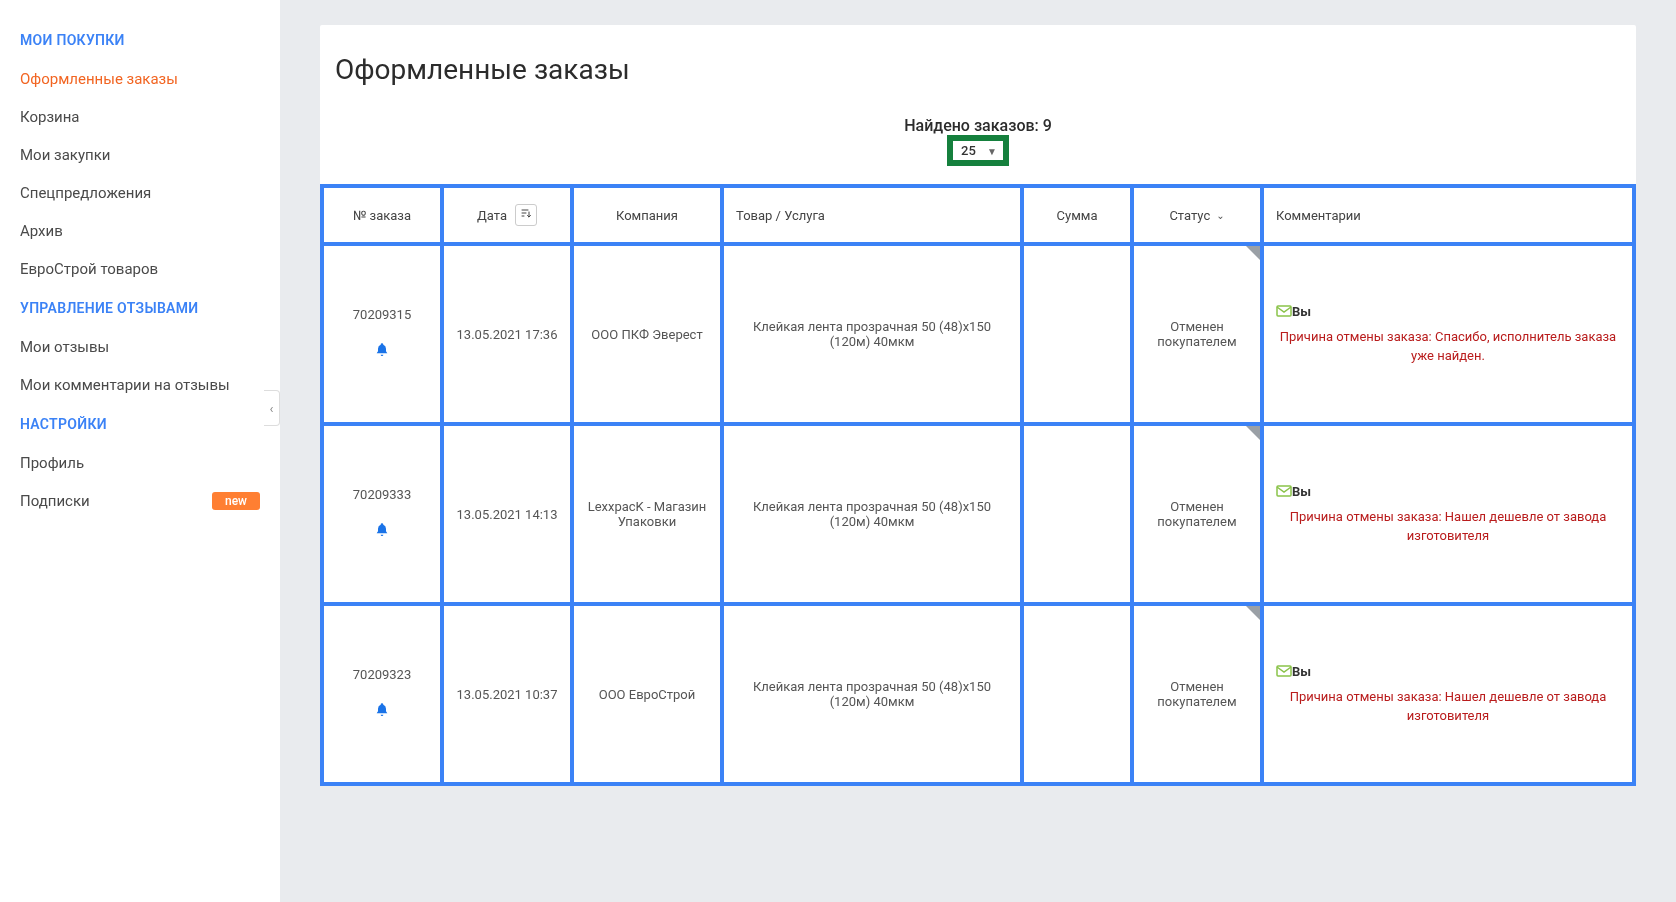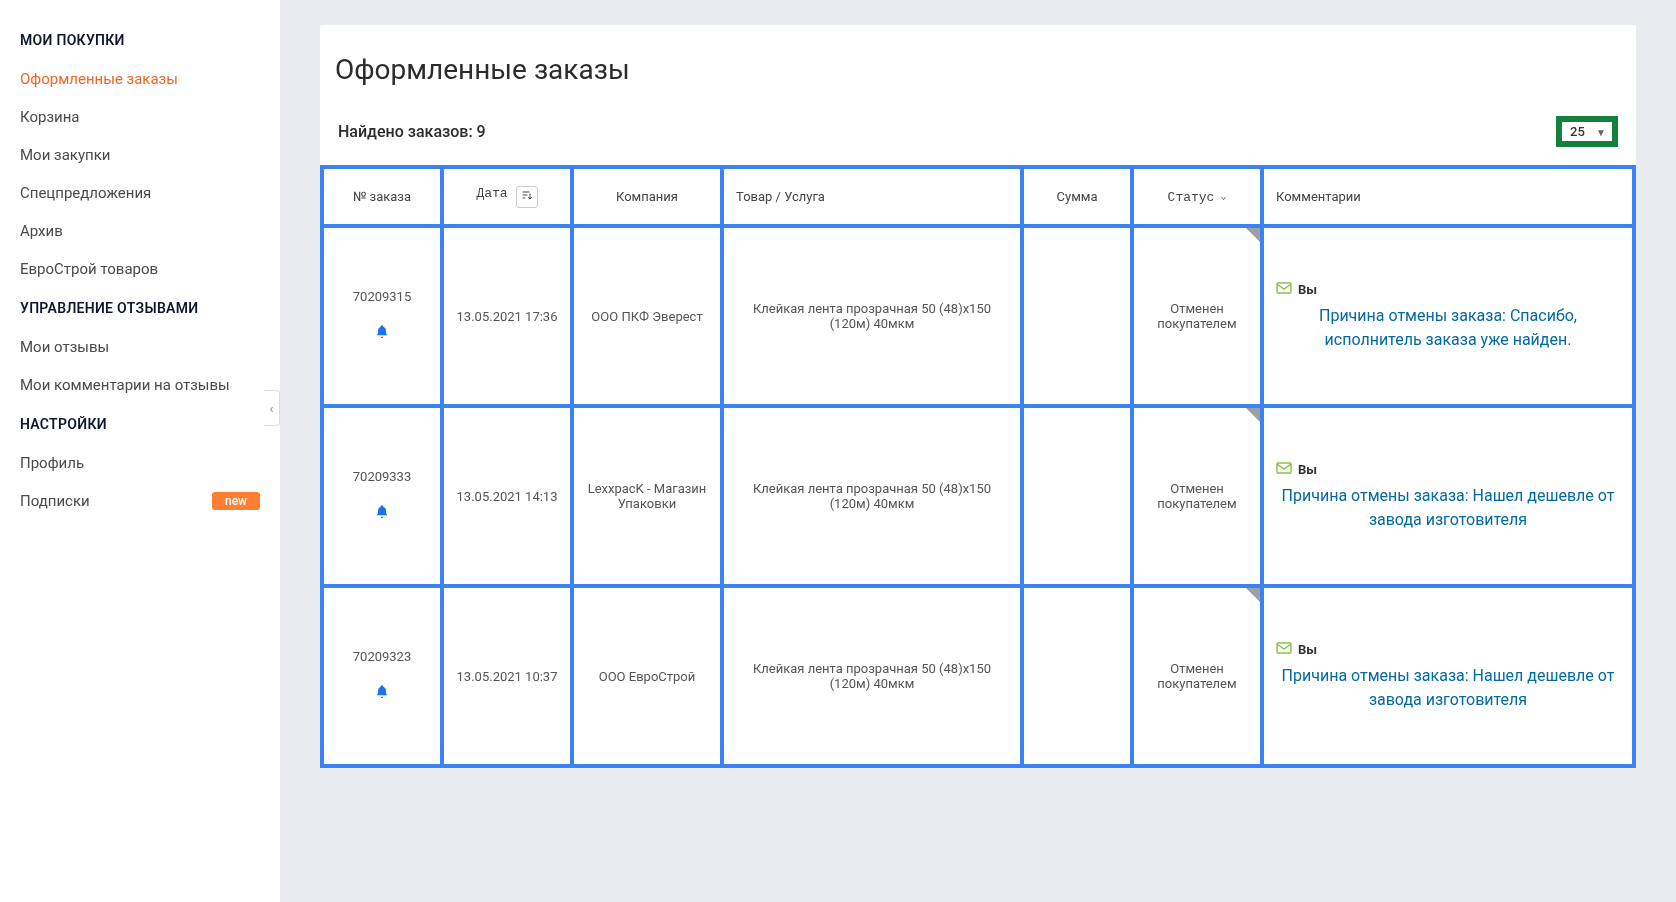--- a/index.html
+++ b/index.html
@@ -11,21 +11,21 @@
 }
 .app { display: flex; min-height: 100vh; }
 .sidebar {
   width: 280px;
   background: #fff;
   padding: 20px 0;
   flex-shrink: 0;
 }
 .sb-section-title {
   font-weight: 600;
-  color: #0f172a;
+  color: #3b82f6;
   font-size: 14px;
   padding: 12px 20px;
   letter-spacing: 0.3px;
 }
 .sb-link {
   display: flex;
   align-items: center;
   padding: 10px 20px;
   color: #4a4a4a;
   font-size: 15px;
@@ -76,20 +76,21 @@
   padding: 0 0 30px 15px;
 }
 .found-row {
   display: flex;
   justify-content: space-between;
   align-items: center;
   padding: 0 18px 18px 18px;
   font-size: 16px;
   color: #2c2c2c;
   font-weight: 500;
+  flex-direction: column;
 }
 .pagesize-select {
   border: 6px solid #15803d;
   background: #fff;
   padding: 2px 24px 2px 8px;
   font-size: 13px;
   cursor: pointer;
   position: relative;
   min-width: 62px;
   color: #333;
@@ -158,31 +159,30 @@
   right: 0;
   width: 0; height: 0;
   border-style: solid;
   border-width: 0 14px 14px 0;
   border-color: transparent #9aa0a6 transparent transparent;
 }
 td.status-cell { position: relative; }
 .comment-header {
   display: flex;
   align-items: center;
-  gap: 6px;
   margin-bottom: 6px;
 }
 .envelope-icon {
   color: #8bc34a;
   font-size: 15px;
 }
 .you-label { font-weight: 700; color: #333; font-size: 13px; }
-.comment-text { color: #0369a1; font-size: 16px; line-height: 1.5; }
+.comment-text { color: #b91c1c; font-size: 13px; line-height: 1.5; }
 tbody tr { height: 180px; }
-.th-inner { display: inline-flex; gap: 4px; justify-content: center; font-family: Liberation Mono, monospace; }
+.th-inner { display: inline-flex; align-items: center; gap: 4px; justify-content: center; }
 </style>
 </head>
 <body>
 
 <div class="app">
   <aside class="sidebar">
     <div class="sb-section-title">МОИ ПОКУПКИ</div>
     <div class="sb-link active">
         <span>Оформленные заказы</span>
       </div>

